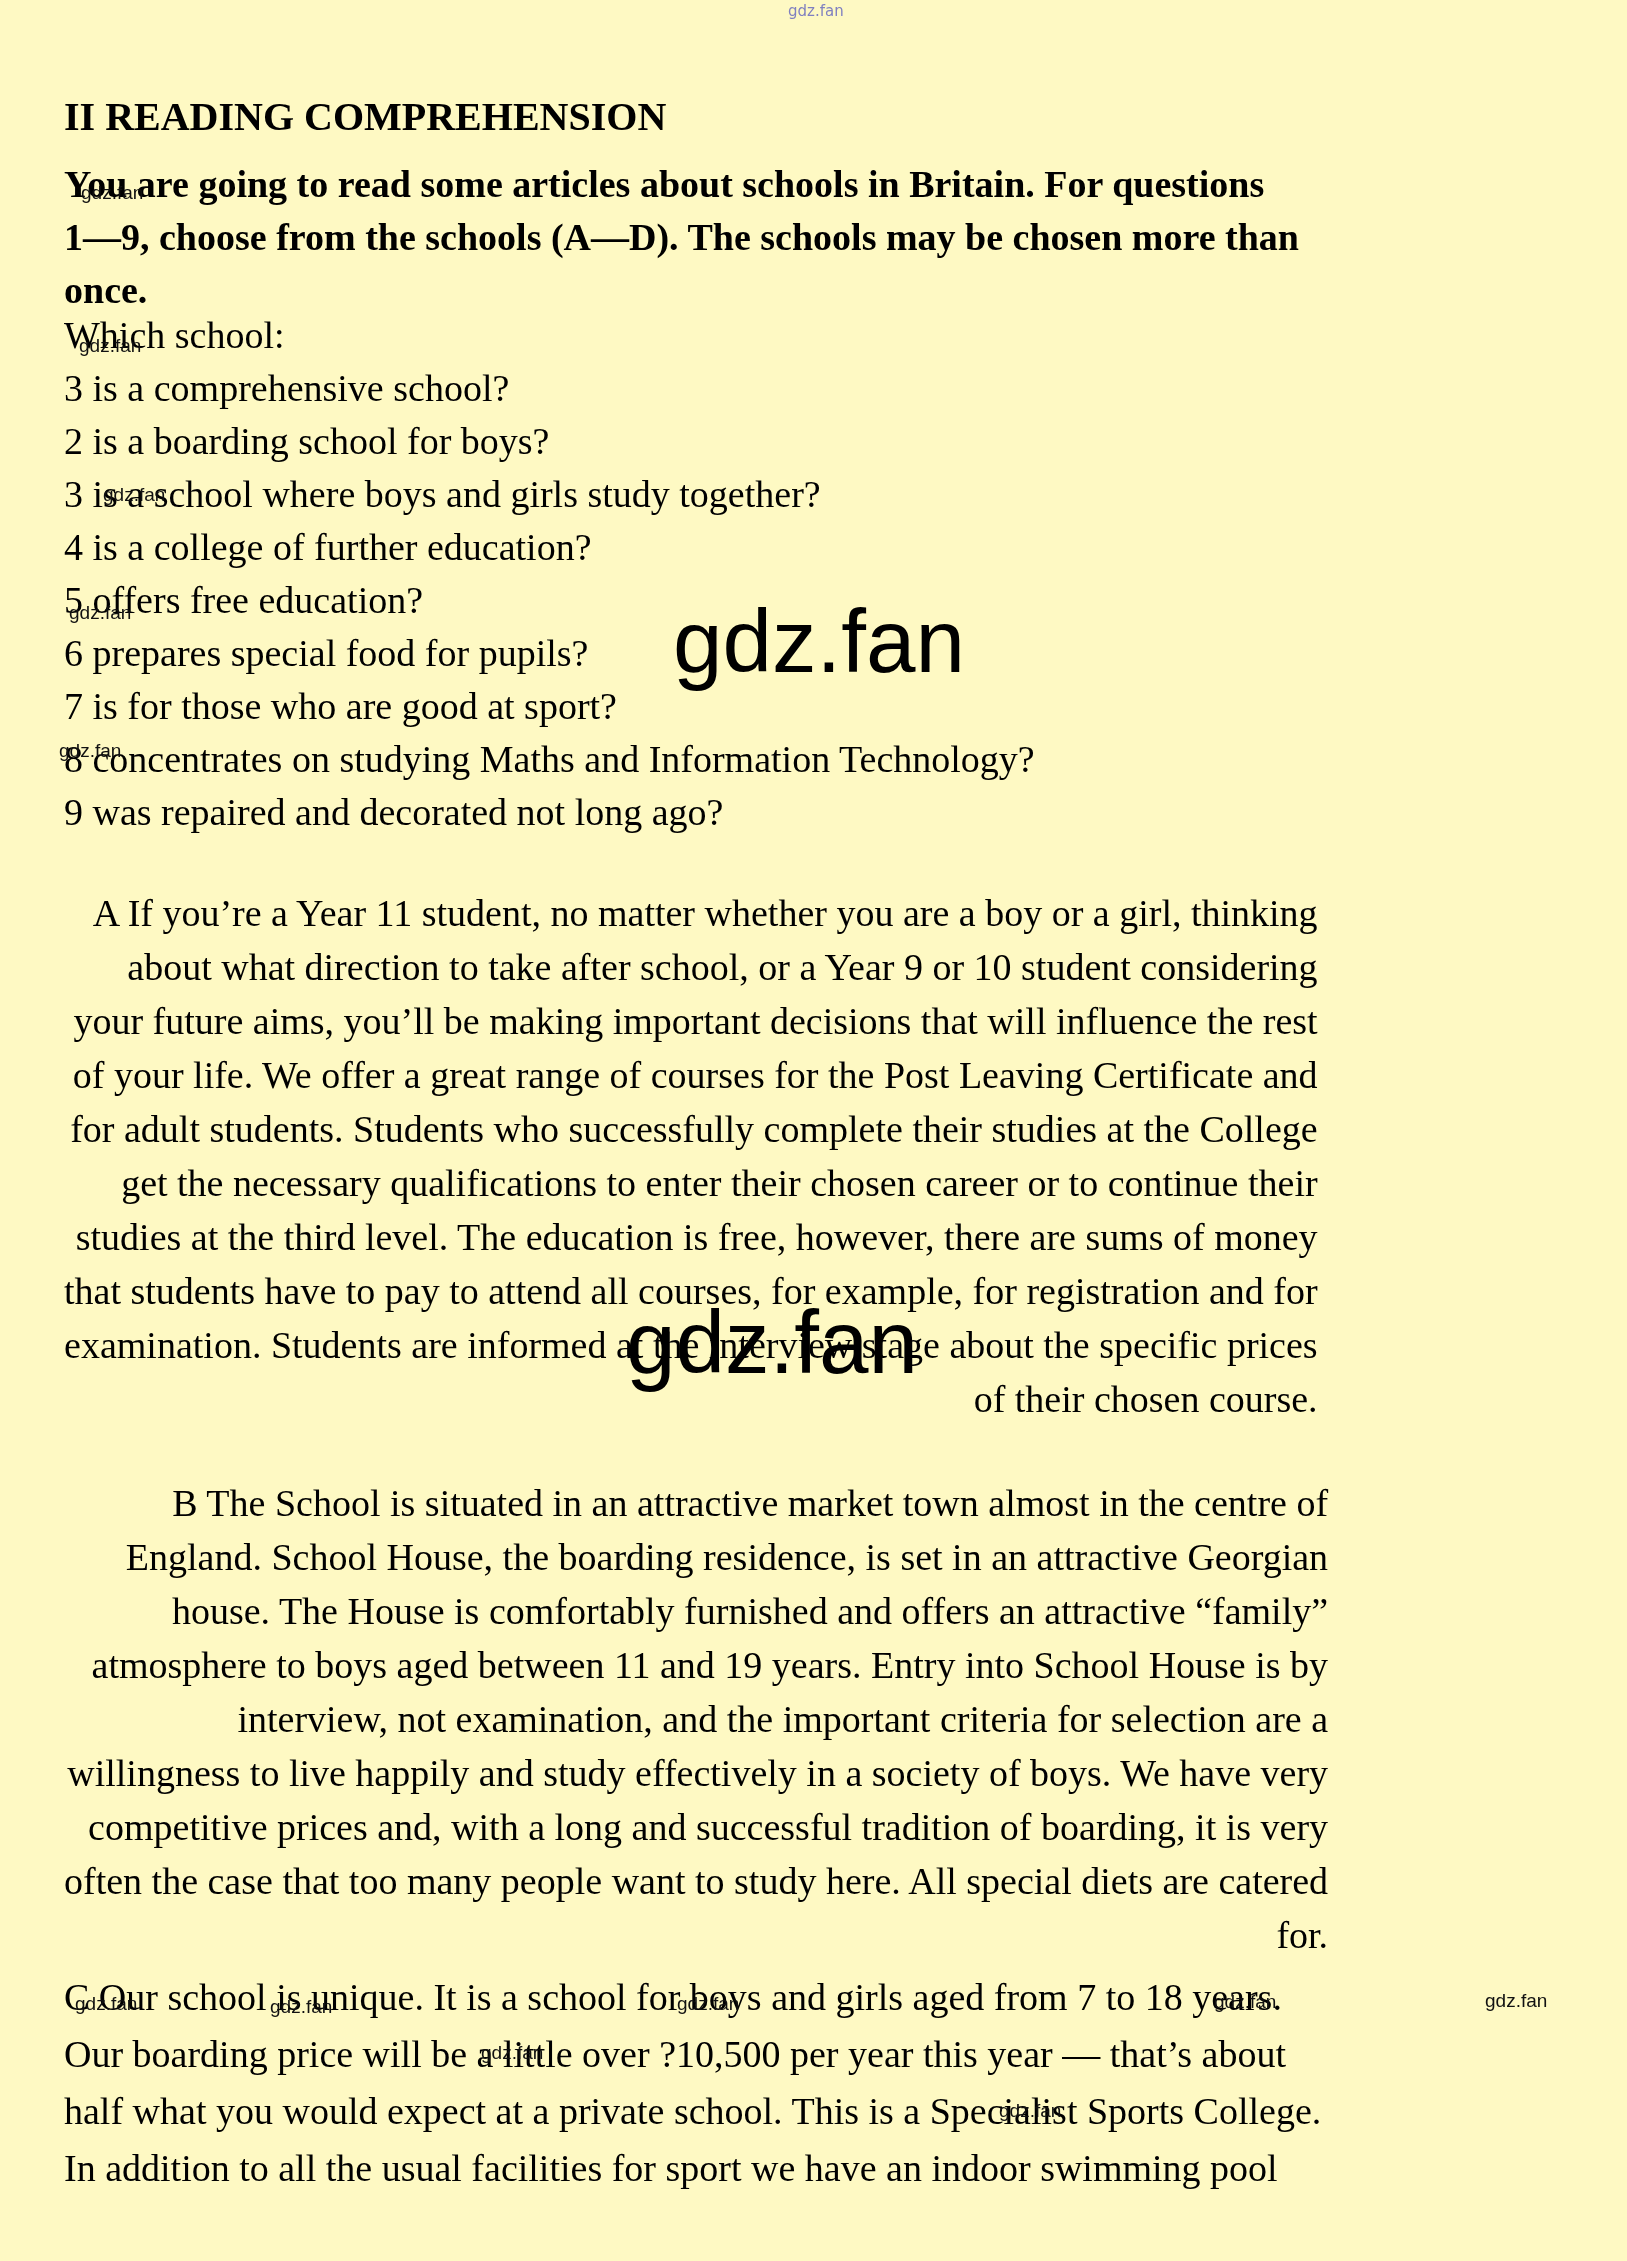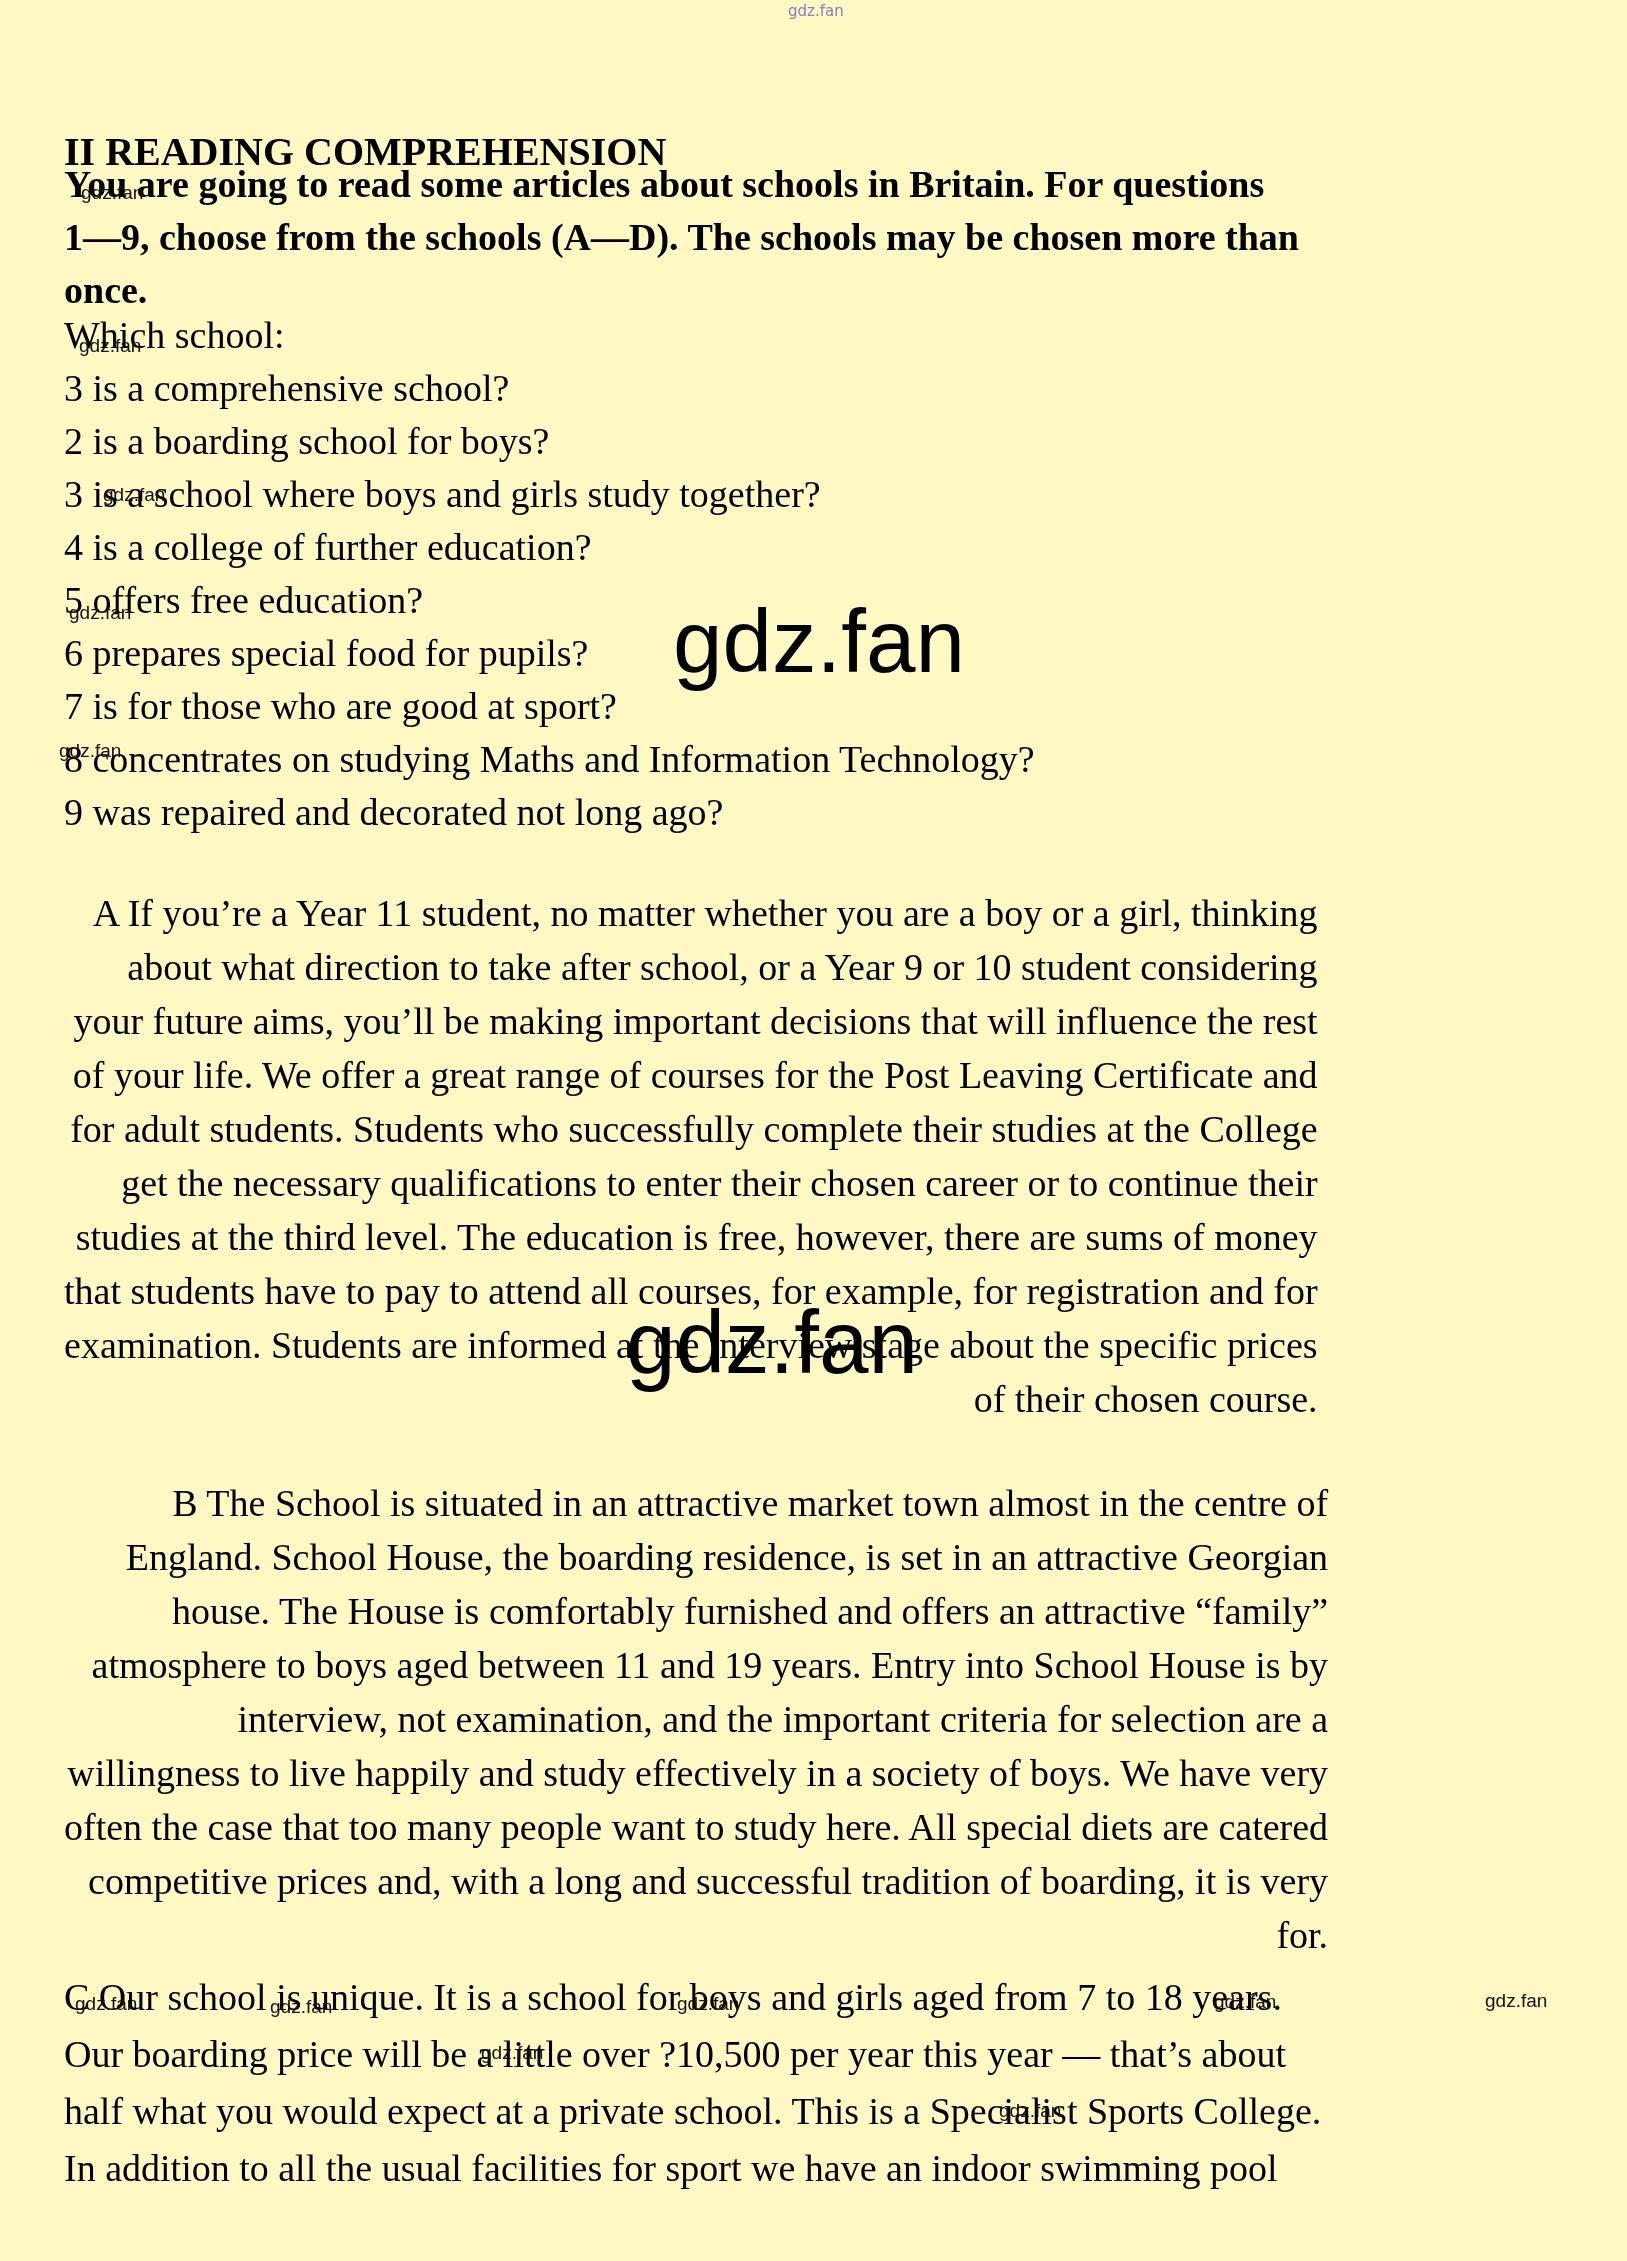--- a/index.html
+++ b/index.html
@@ -38,21 +38,21 @@
     font-size:22.6px;color:#000;white-space:nowrap;margin-top:45px;
   }
 </style>
 </head>
 <body>
 
 <div class="page">
 
   <span class="abs wm-top" style="left:788px;top:2.3px;">gdz.fan</span>
 
-  <div class="abs doc-title" style="left:64px;top:93px;margin-top:35px;">II READING COMPREHENSION</div>
+  <div class="abs doc-title" style="left:64px;top:93px;">II READING COMPREHENSION</div>
 
   <div class="abs intro" style="left:64px;top:158px;">
       <div class="line">You are going to read some articles about schools in Britain. For questions</div>
       <div class="line">1—9, choose from the schools (A—D). The schools may be chosen more than</div>
       <div class="line">once.</div>
     </div>
 
   <div class="abs which" style="left:64px;top:309px;text-align:right;">Which school:</div>
 
   <div class="abs questions" style="left:64px;top:362px;">
@@ -80,22 +80,22 @@
       <div class="line">of their chosen course.</div>
     </div>
 
   <div class="abs para para-b" style="left:64px;top:1476px;">
       <div class="line">B The School is situated in an attractive market town almost in the centre of</div>
       <div class="line">England. School House, the boarding residence, is set in an attractive Georgian</div>
       <div class="line">house. The House is comfortably furnished and offers an attractive “family”</div>
       <div class="line">atmosphere to boys aged between 11 and 19 years. Entry into School House is by</div>
       <div class="line">interview, not examination, and the important criteria for selection are a</div>
       <div class="line">willingness to live happily and study effectively in a society of boys. We have very</div>
+      <div class="line">competitive prices and, with a long and successful tradition of boarding, it is very</div>
       <div class="line">often the case that too many people want to study here. All special diets are catered</div>
-      <div class="line">competitive prices and, with a long and successful tradition of boarding, it is very</div>
       <div class="line">for.</div>
     </div>
 
   <div class="abs para para-c" style="left:64px;top:1969px;">
       <div class="line">C Our school is unique. It is a school for boys and girls aged from 7 to 18 years.</div>
       <div class="line">Our boarding price will be a little over ?10,500 per year this year — that’s about</div>
       <div class="line">half what you would expect at a private school. This is a Specialist Sports College.</div>
       <div class="line">In addition to all the usual facilities for sport we have an indoor swimming pool</div>
     </div>
 

